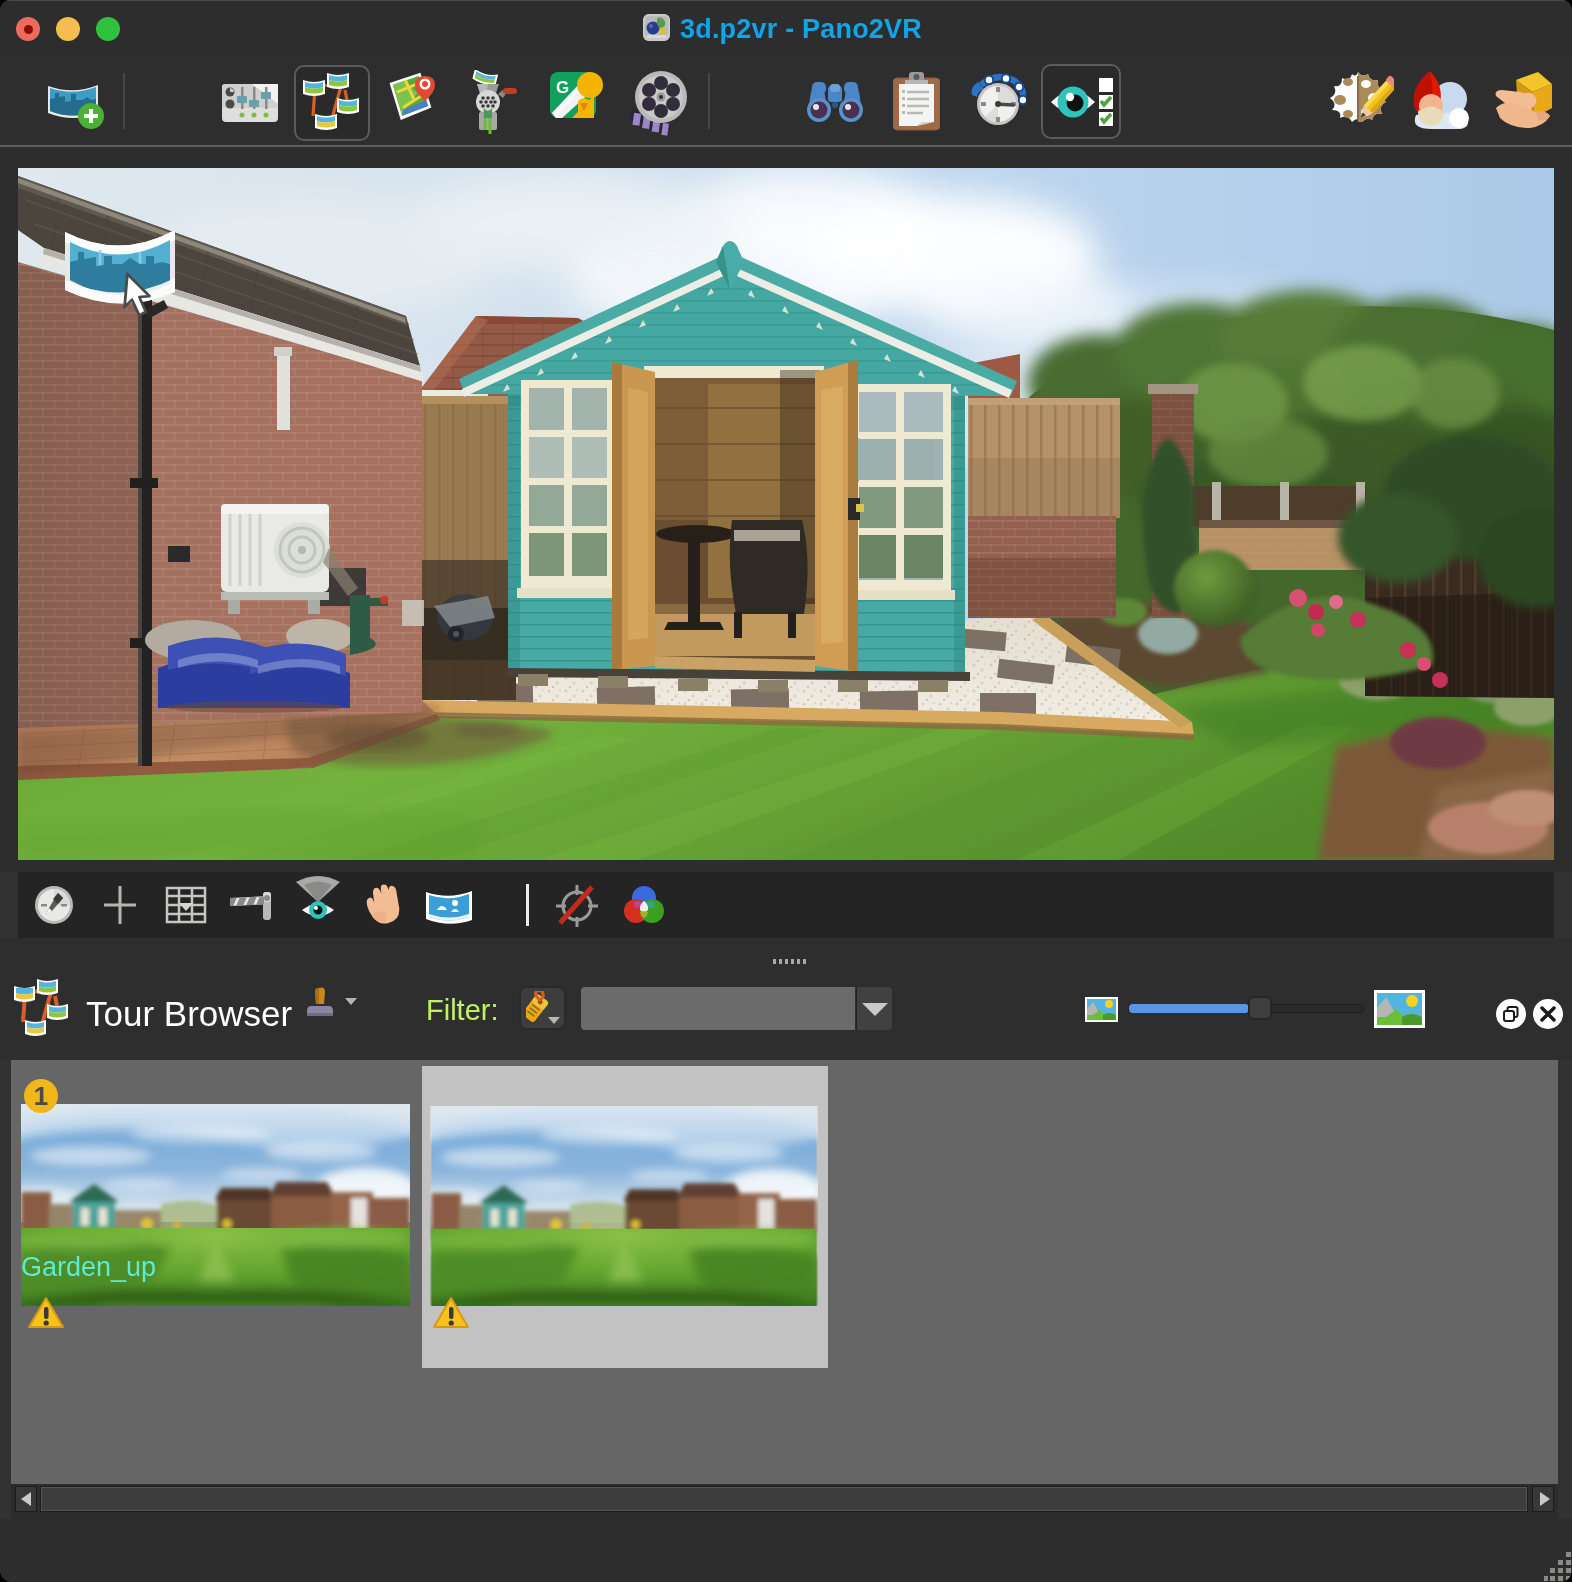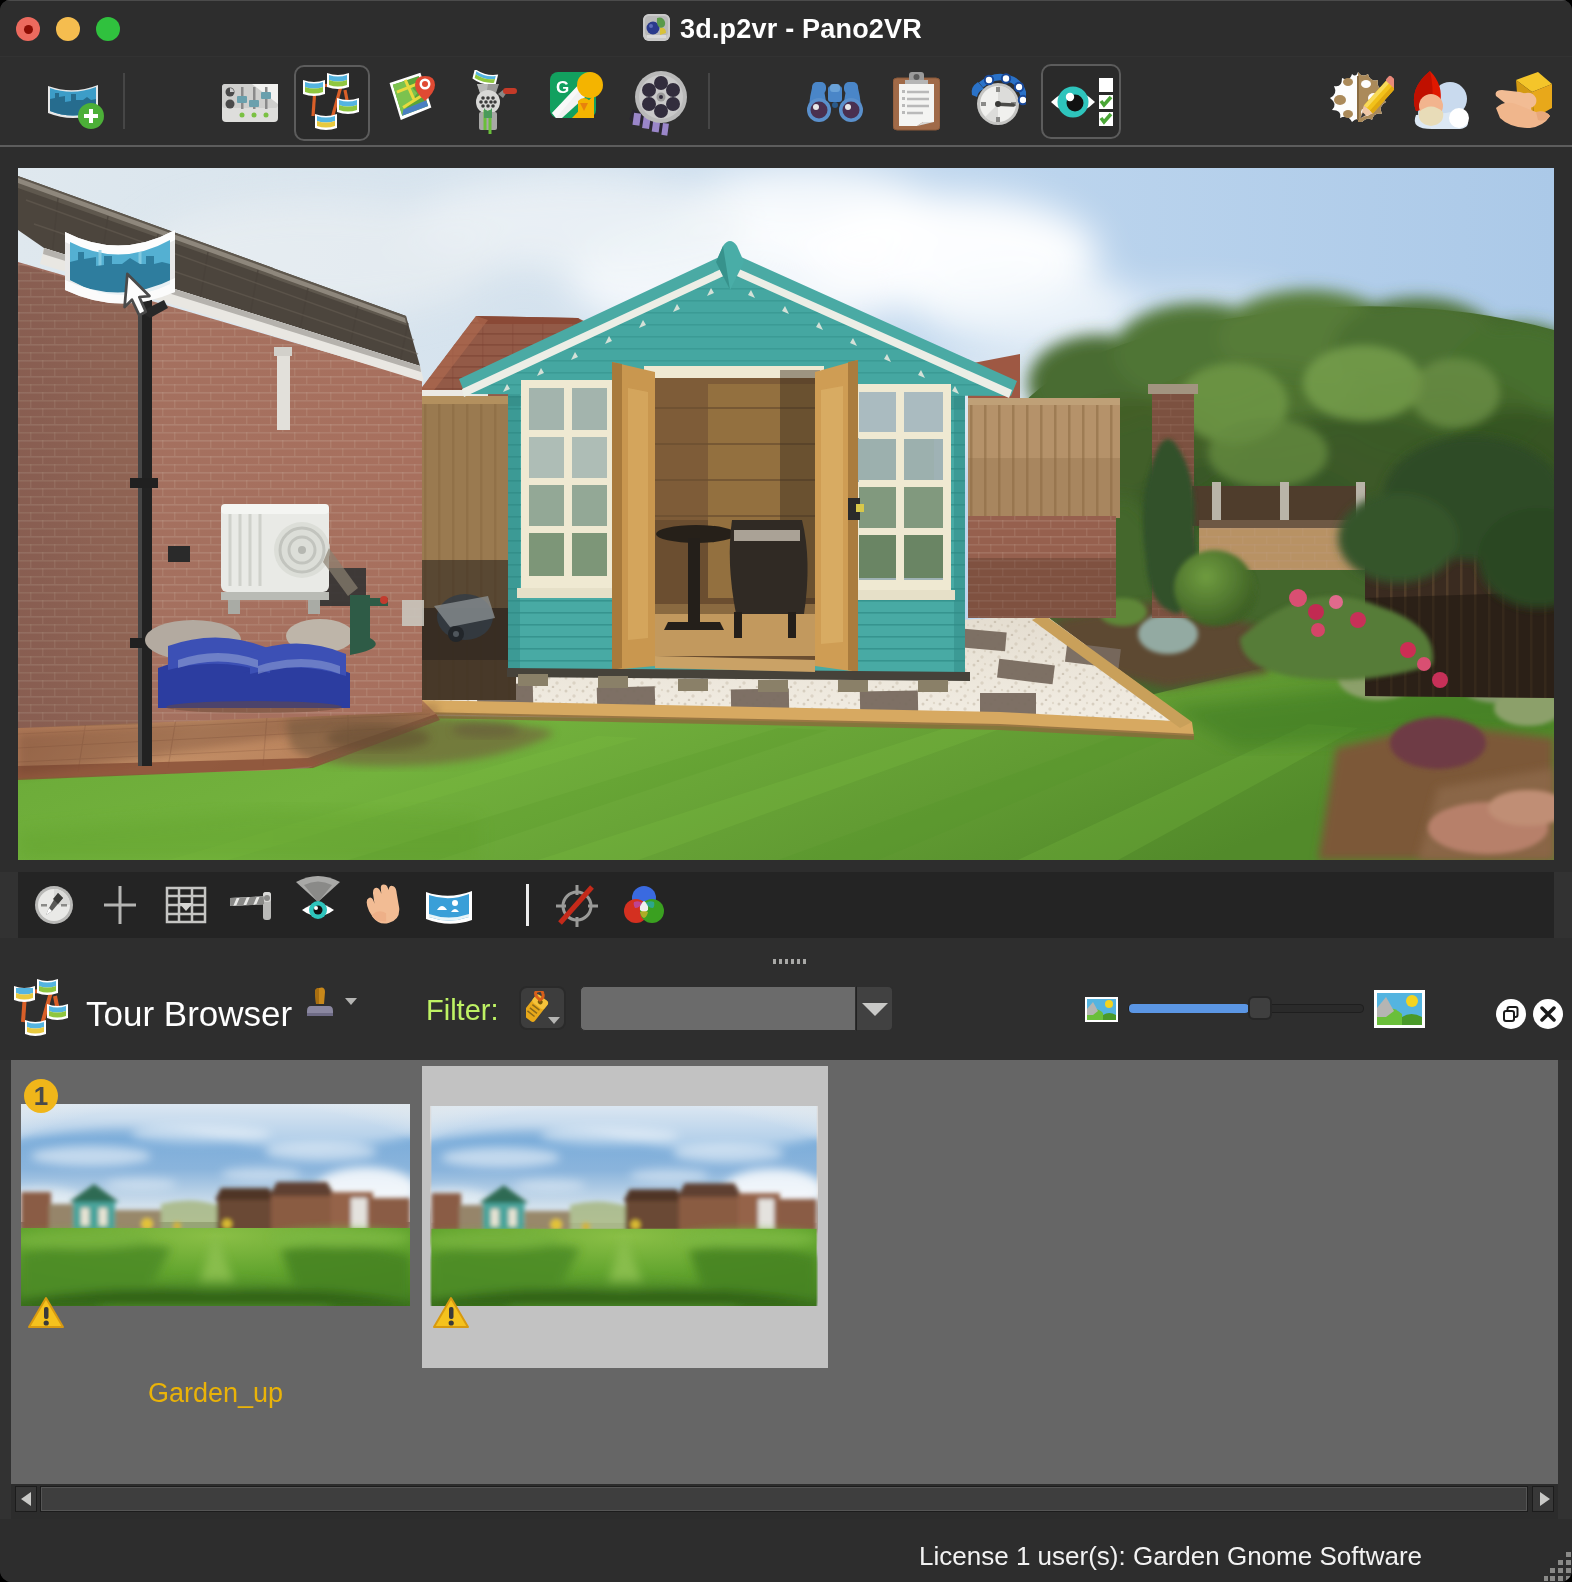--- a/index.html
+++ b/index.html
@@ -1,36 +1,36 @@
 <!DOCTYPE html>
 <html><head><meta charset="utf-8"><style>
 html,body{margin:0;padding:0;background:#000;width:1572px;height:1582px;overflow:hidden}
 *{box-sizing:border-box}
 body{font-family:"Liberation Sans",sans-serif}
 #win{position:absolute;left:0;top:0;width:1572px;height:1582px;background:#323232;border-radius:10px 10px 12px 12px;overflow:hidden}
 .abs{position:absolute}
 #titlebar{position:absolute;left:0;top:0;width:1572px;height:56px;background:#2d2d2d;border-top:1px solid #4b4b4b}
 .tl{position:absolute;top:16px;width:24px;height:24px;border-radius:50%}
-#title{position:absolute;top:13px;left:680px;color:#ffffff;font-size:27px;font-weight:bold;letter-spacing:0.2px}
+#title{position:absolute;top:13px;left:680px;color:#0ea5e9;font-size:27px;font-weight:bold;letter-spacing:0.2px}
 #appicon{position:absolute;left:643px;top:13px;width:27px;height:27px;border-radius:6px;background:#c9c9c9}
 #toolbar{position:absolute;left:0;top:57px;width:1572px;height:89px;background:#2e2e2e}
 #tbline{position:absolute;left:0;top:88px;width:1572px;height:2px;background:#5d5d5d}
 .sep{position:absolute;top:16px;width:2px;height:56px;background:#464646}
 #viewer{position:absolute;left:0;top:147px;width:1572px;height:725px;background:#2d2d2d}
 #subbar{position:absolute;left:18px;top:872px;width:1536px;height:66px;background:#242424}
 #tourhead{position:absolute;left:0;top:938px;width:1572px;height:122px;background:#2e2e2e}
 #panel{position:absolute;left:11px;top:1060px;width:1547px;height:424px;background:#666666}
 #selbox{position:absolute;left:422px;top:1066px;width:406px;height:302px;background:#c2c2c2}
 #scrollbar{position:absolute;left:11px;top:1484px;width:1547px;height:35px;background:#2c2c2c}
 #sbtrack{position:absolute;left:40px;top:1486px;width:1488px;height:26px;background:#2a2a2a;border:1px solid #1c1c1c}
 #sbthumb{position:absolute;left:41px;top:1487px;width:1486px;height:24px;background:#3e3e3e;border:1px solid #555}
 .sbbtn{position:absolute;top:1486px;width:22px;height:26px;background:#383838;border:1px solid #1c1c1c}
 #statusbar{position:absolute;left:0;top:1519px;width:1572px;height:63px;background:#2d2d2d}
 #statustext{position:absolute;right:150px;top:1541px;color:#f2f2f2;font-size:26px}
-.thumblabel{position:absolute;color:#eab308;font-size:27px;top:1378px;text-align:center;width:389px}
+.thumblabel{position:absolute;color:#5eead4;font-size:27px;top:1252px;width:389px}
 </style></head><body>
 <div id="win">
 <div id="titlebar">
  <div class="tl" style="left:16px;background:#ec6a5e"></div>
  <div class="tl" style="left:56px;background:#f5bd4f"></div>
  <div class="tl" style="left:96px;background:#30c13e"></div>
  <div style="position:absolute;left:24px;top:24px;width:9px;height:9px;border-radius:50%;background:#8c0d04"></div>
  <svg id="appicon" style="position:absolute;left:643px;top:13px" width="27" height="27" viewBox="0 0 27 27">
 <rect width="27" height="27" rx="6" fill="#c9c9c9"></rect>
 <rect x="2" y="2" width="23" height="20" rx="4" fill="#b9b9b9"></rect>
@@ -1090,14 +1090,13 @@
         <rect x="22" y="24" width="5" height="5"></rect>
         <rect x="14" y="8" width="5" height="5"></rect>
         <rect x="14" y="16" width="5" height="5"></rect>
         <rect x="14" y="24" width="5" height="5"></rect>
         <rect x="6" y="16" width="5" height="5"></rect>
         <rect x="6" y="24" width="5" height="5"></rect>
         <rect x="0" y="24" width="4" height="5"></rect>
       </g>
 </svg>
 
-<div id="statustext">License 1 user(s): Garden Gnome Software</div>
 </div>
 
 </body></html>

